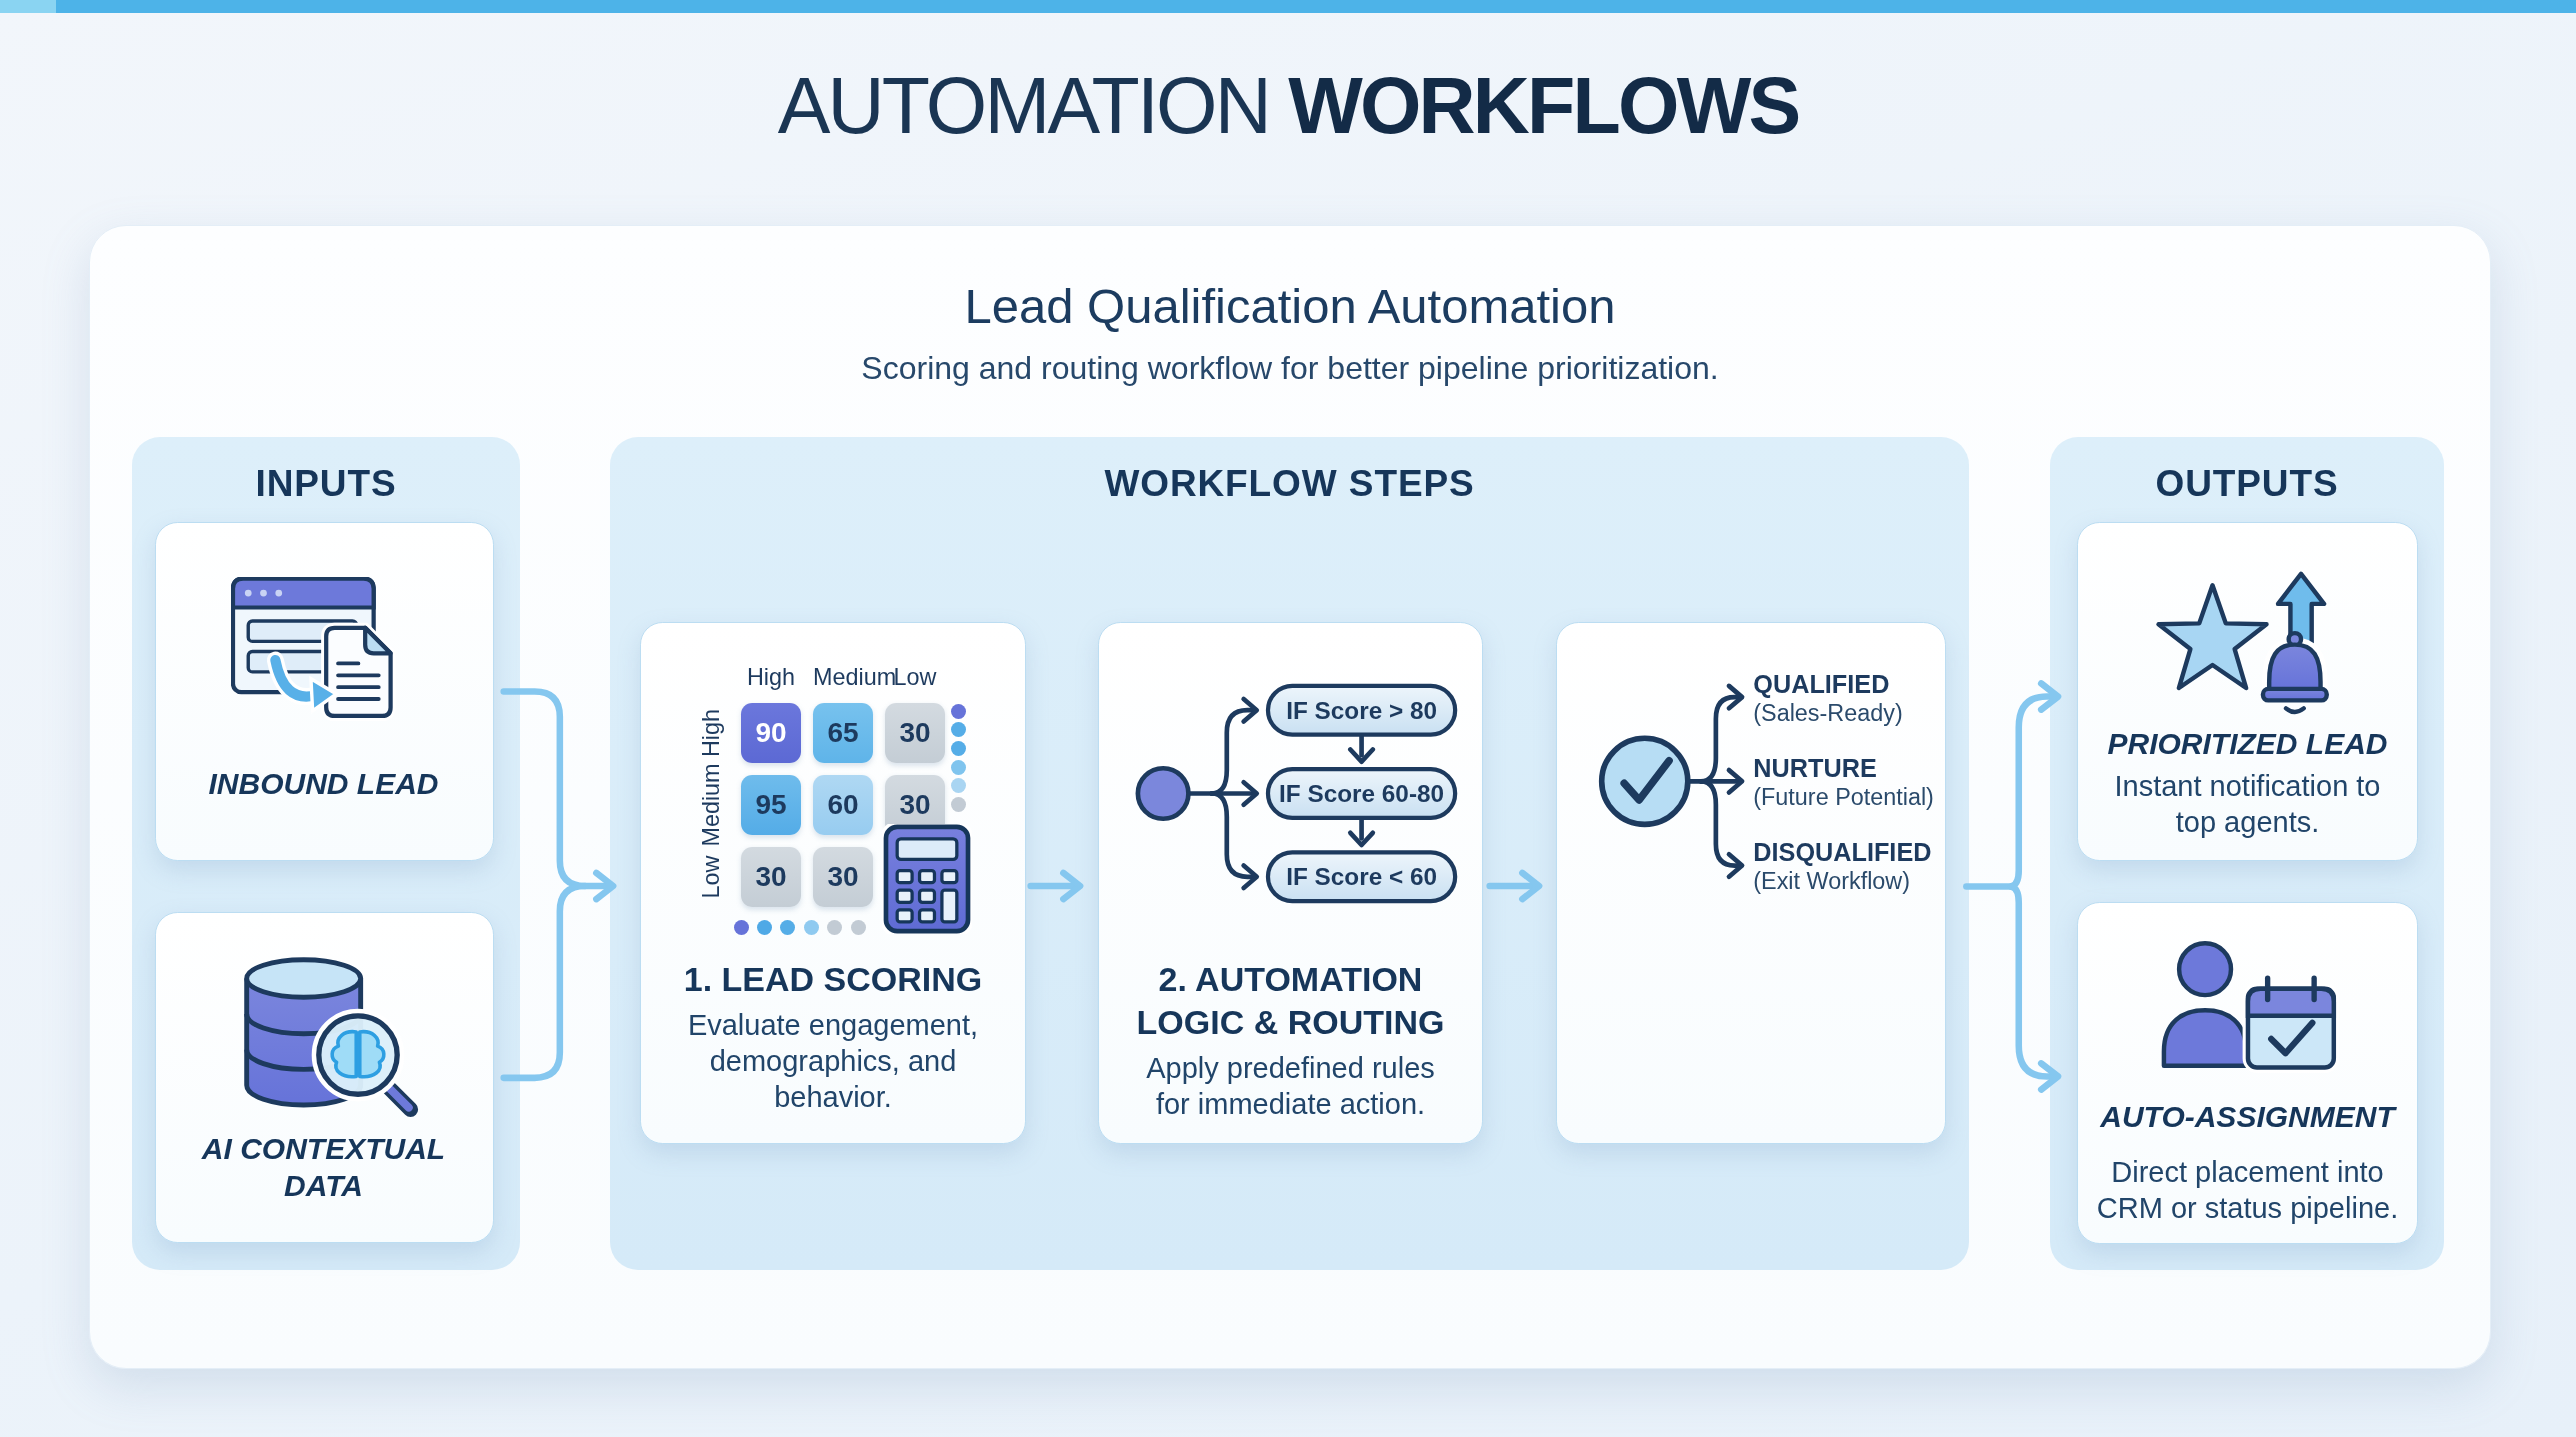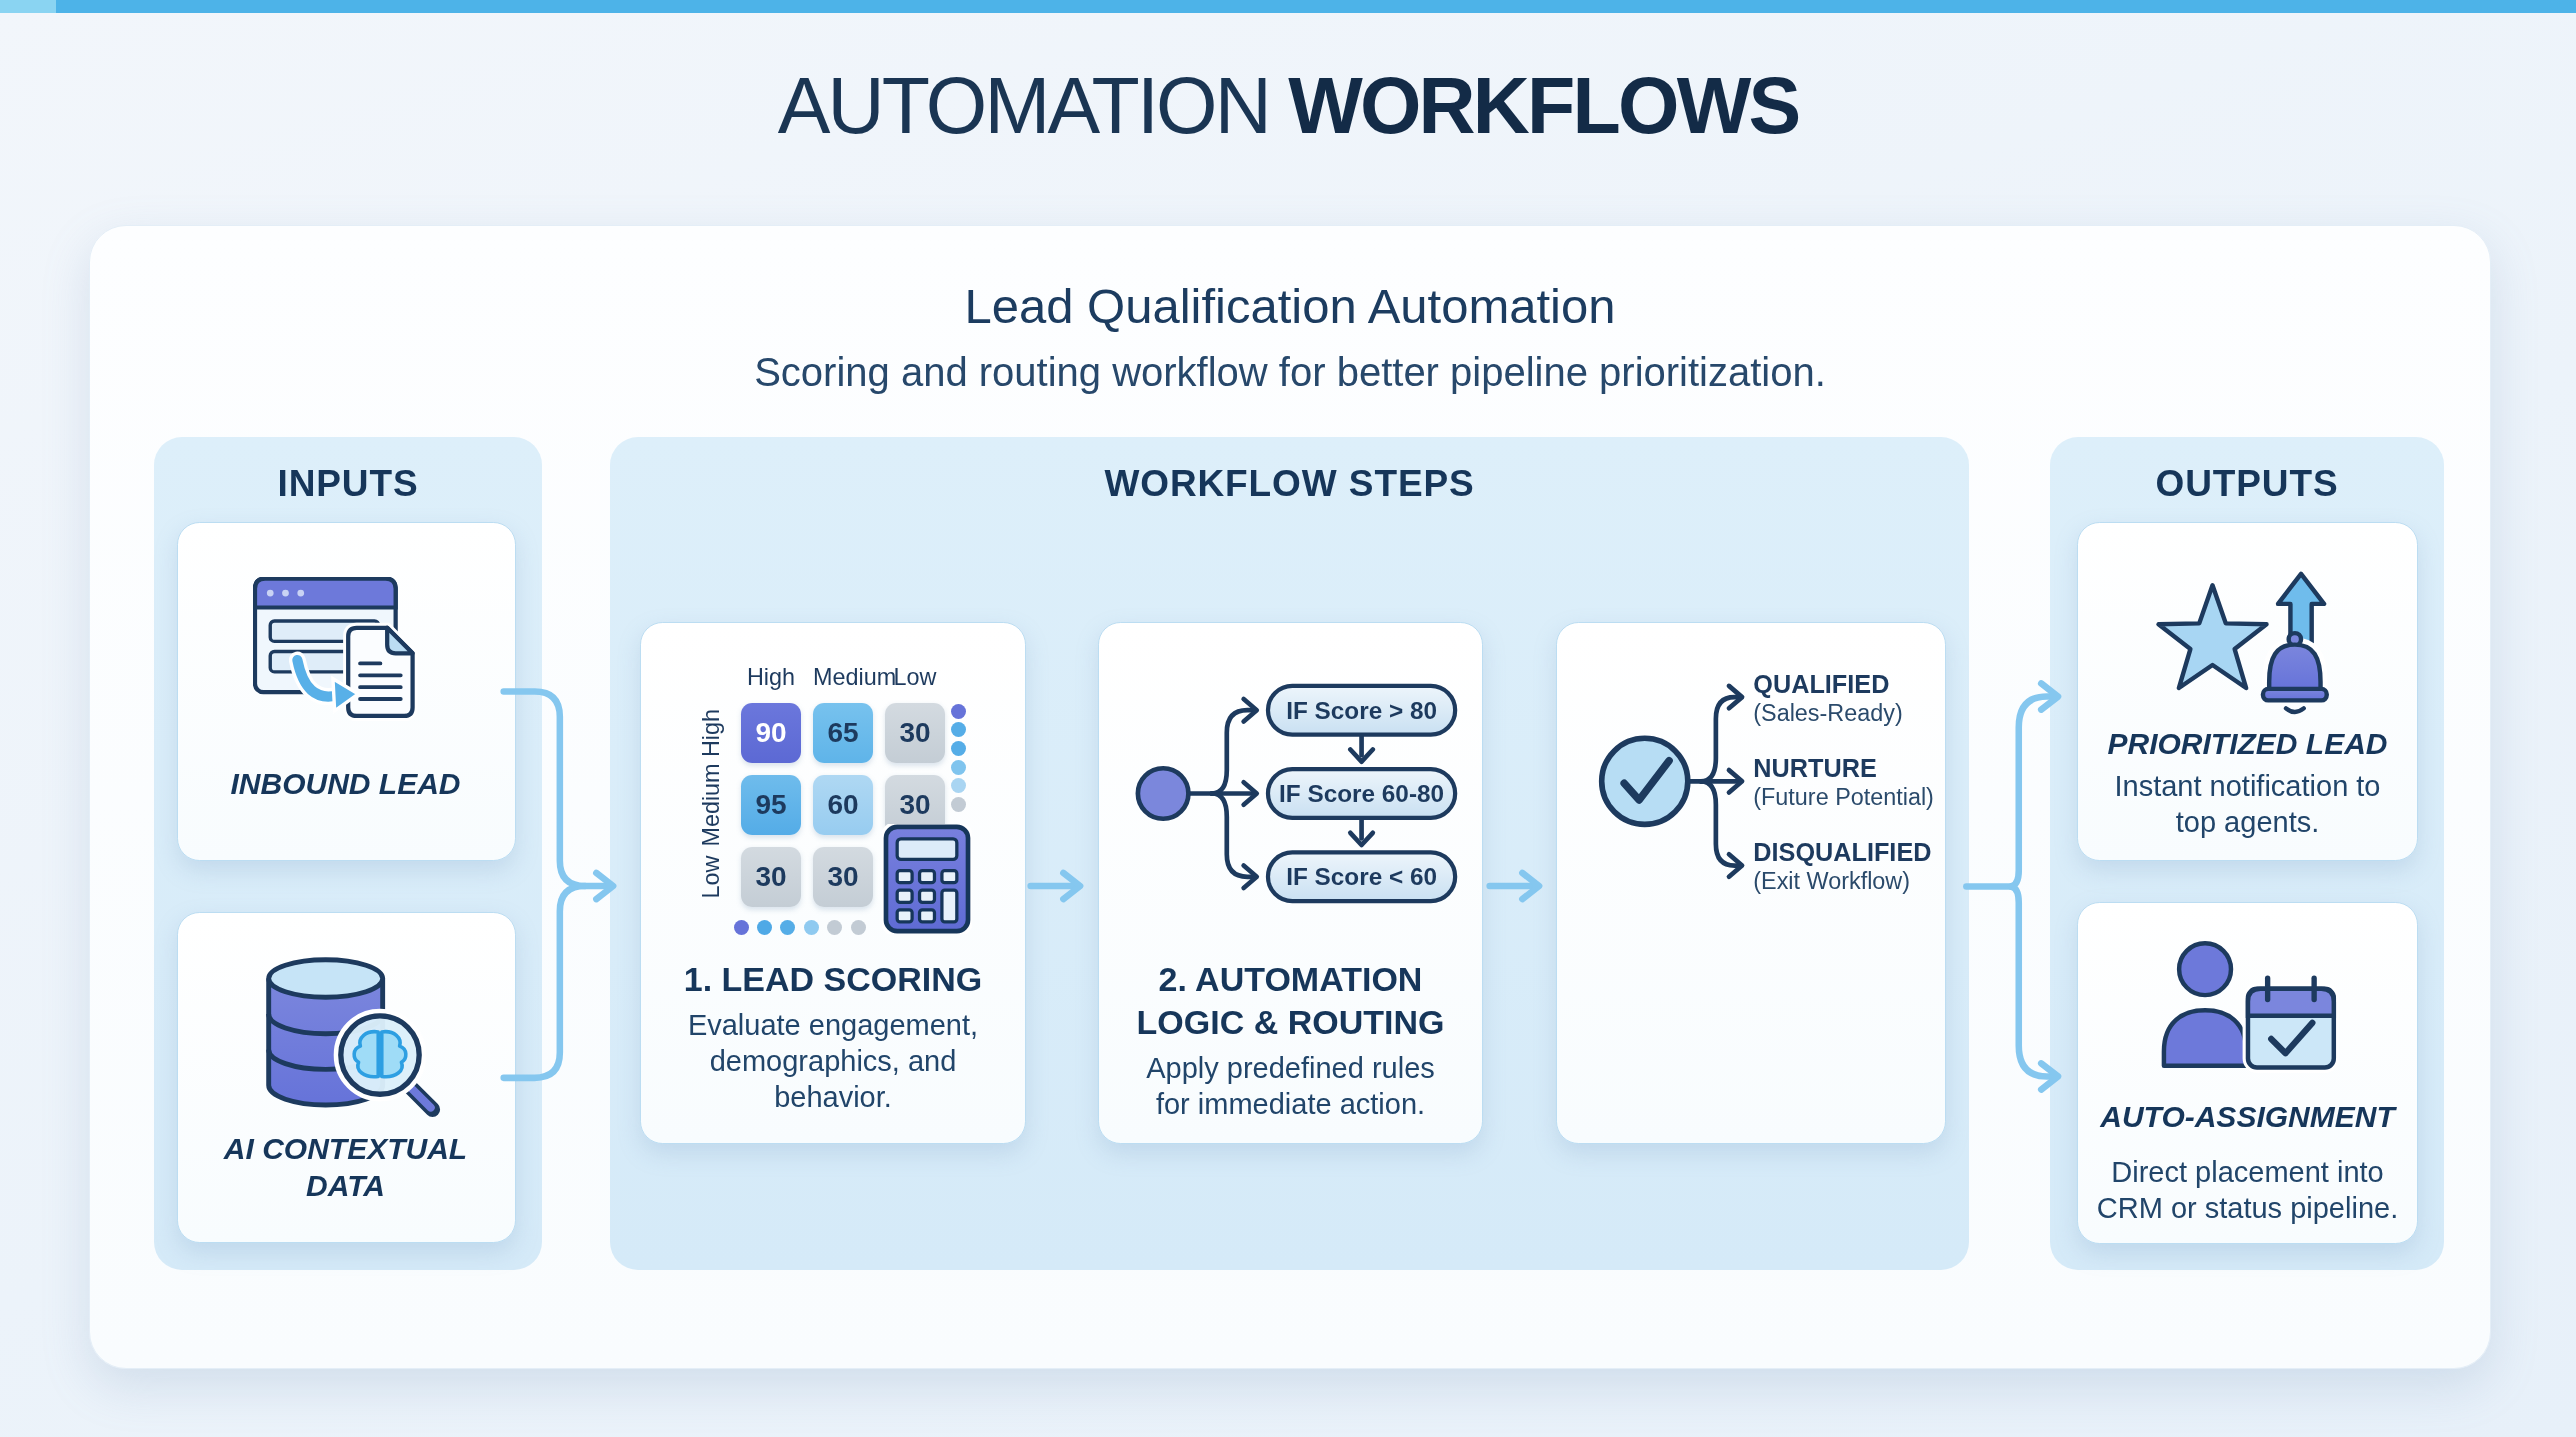--- a/index.html
+++ b/index.html
@@ -14,23 +14,23 @@
   .topbar-seg{left:0;top:0;width:56px;height:13px;background:#8AD4F2;}
   .main-title{left:0;top:60px;width:2576px;text-align:center;
     font-size:79px;letter-spacing:-2.8px;color:#1A3553;font-weight:500;}
   .main-title .bold{font-weight:800;color:#132B47;}
   .main-card{left:89px;top:225px;width:2400px;height:1142px;border-radius:37px;
     background:linear-gradient(#FDFEFF,#F9FCFE);border:1.9px solid #E4EEF7;
     box-shadow:0 17px 47px rgba(120,150,185,.22);}
   .card-title{left:0;top:52px;width:2400px;text-align:center;
     font-size:49px;font-weight:500;color:#1C3C60;}
   .card-subtitle{left:0;top:124px;width:2400px;text-align:center;
-    font-size:40px;font-weight:400;color:#27486B;}
+    font-size:32px;font-weight:400;color:#27486B;}
   .panel{border-radius:28px;background:linear-gradient(#DDEFFA,#D5EAF8);}
-  .panel-inputs{left:64px;top:211px;width:388px;height:833px;}
+  .panel-inputs{left:42px;top:211px;width:388px;height:833px;}
   .panel-workflow{left:520px;top:211px;width:1359px;height:833px;}
   .panel-outputs{left:1960px;top:211px;width:394px;height:833px;}
   .panel-header{left:0;top:26px;width:100%;text-align:center;
     font-size:37px;font-weight:700;color:#16365A;letter-spacing:0.9px;}
   .wcard{background:linear-gradient(#FFFFFF,#F8FCFE);border:1.9px solid #BCDDF2;
     border-radius:22.5px;box-shadow:0 9.4px 22.5px rgba(130,165,200,.25);}
   .io-label{font-weight:700;color:#16365A;font-size:30px;line-height:37px;
     text-align:center;position:absolute;font-style:italic;}
   .io-desc{font-weight:400;color:#21456A;font-size:29px;line-height:36px;
     text-align:center;position:absolute;}

